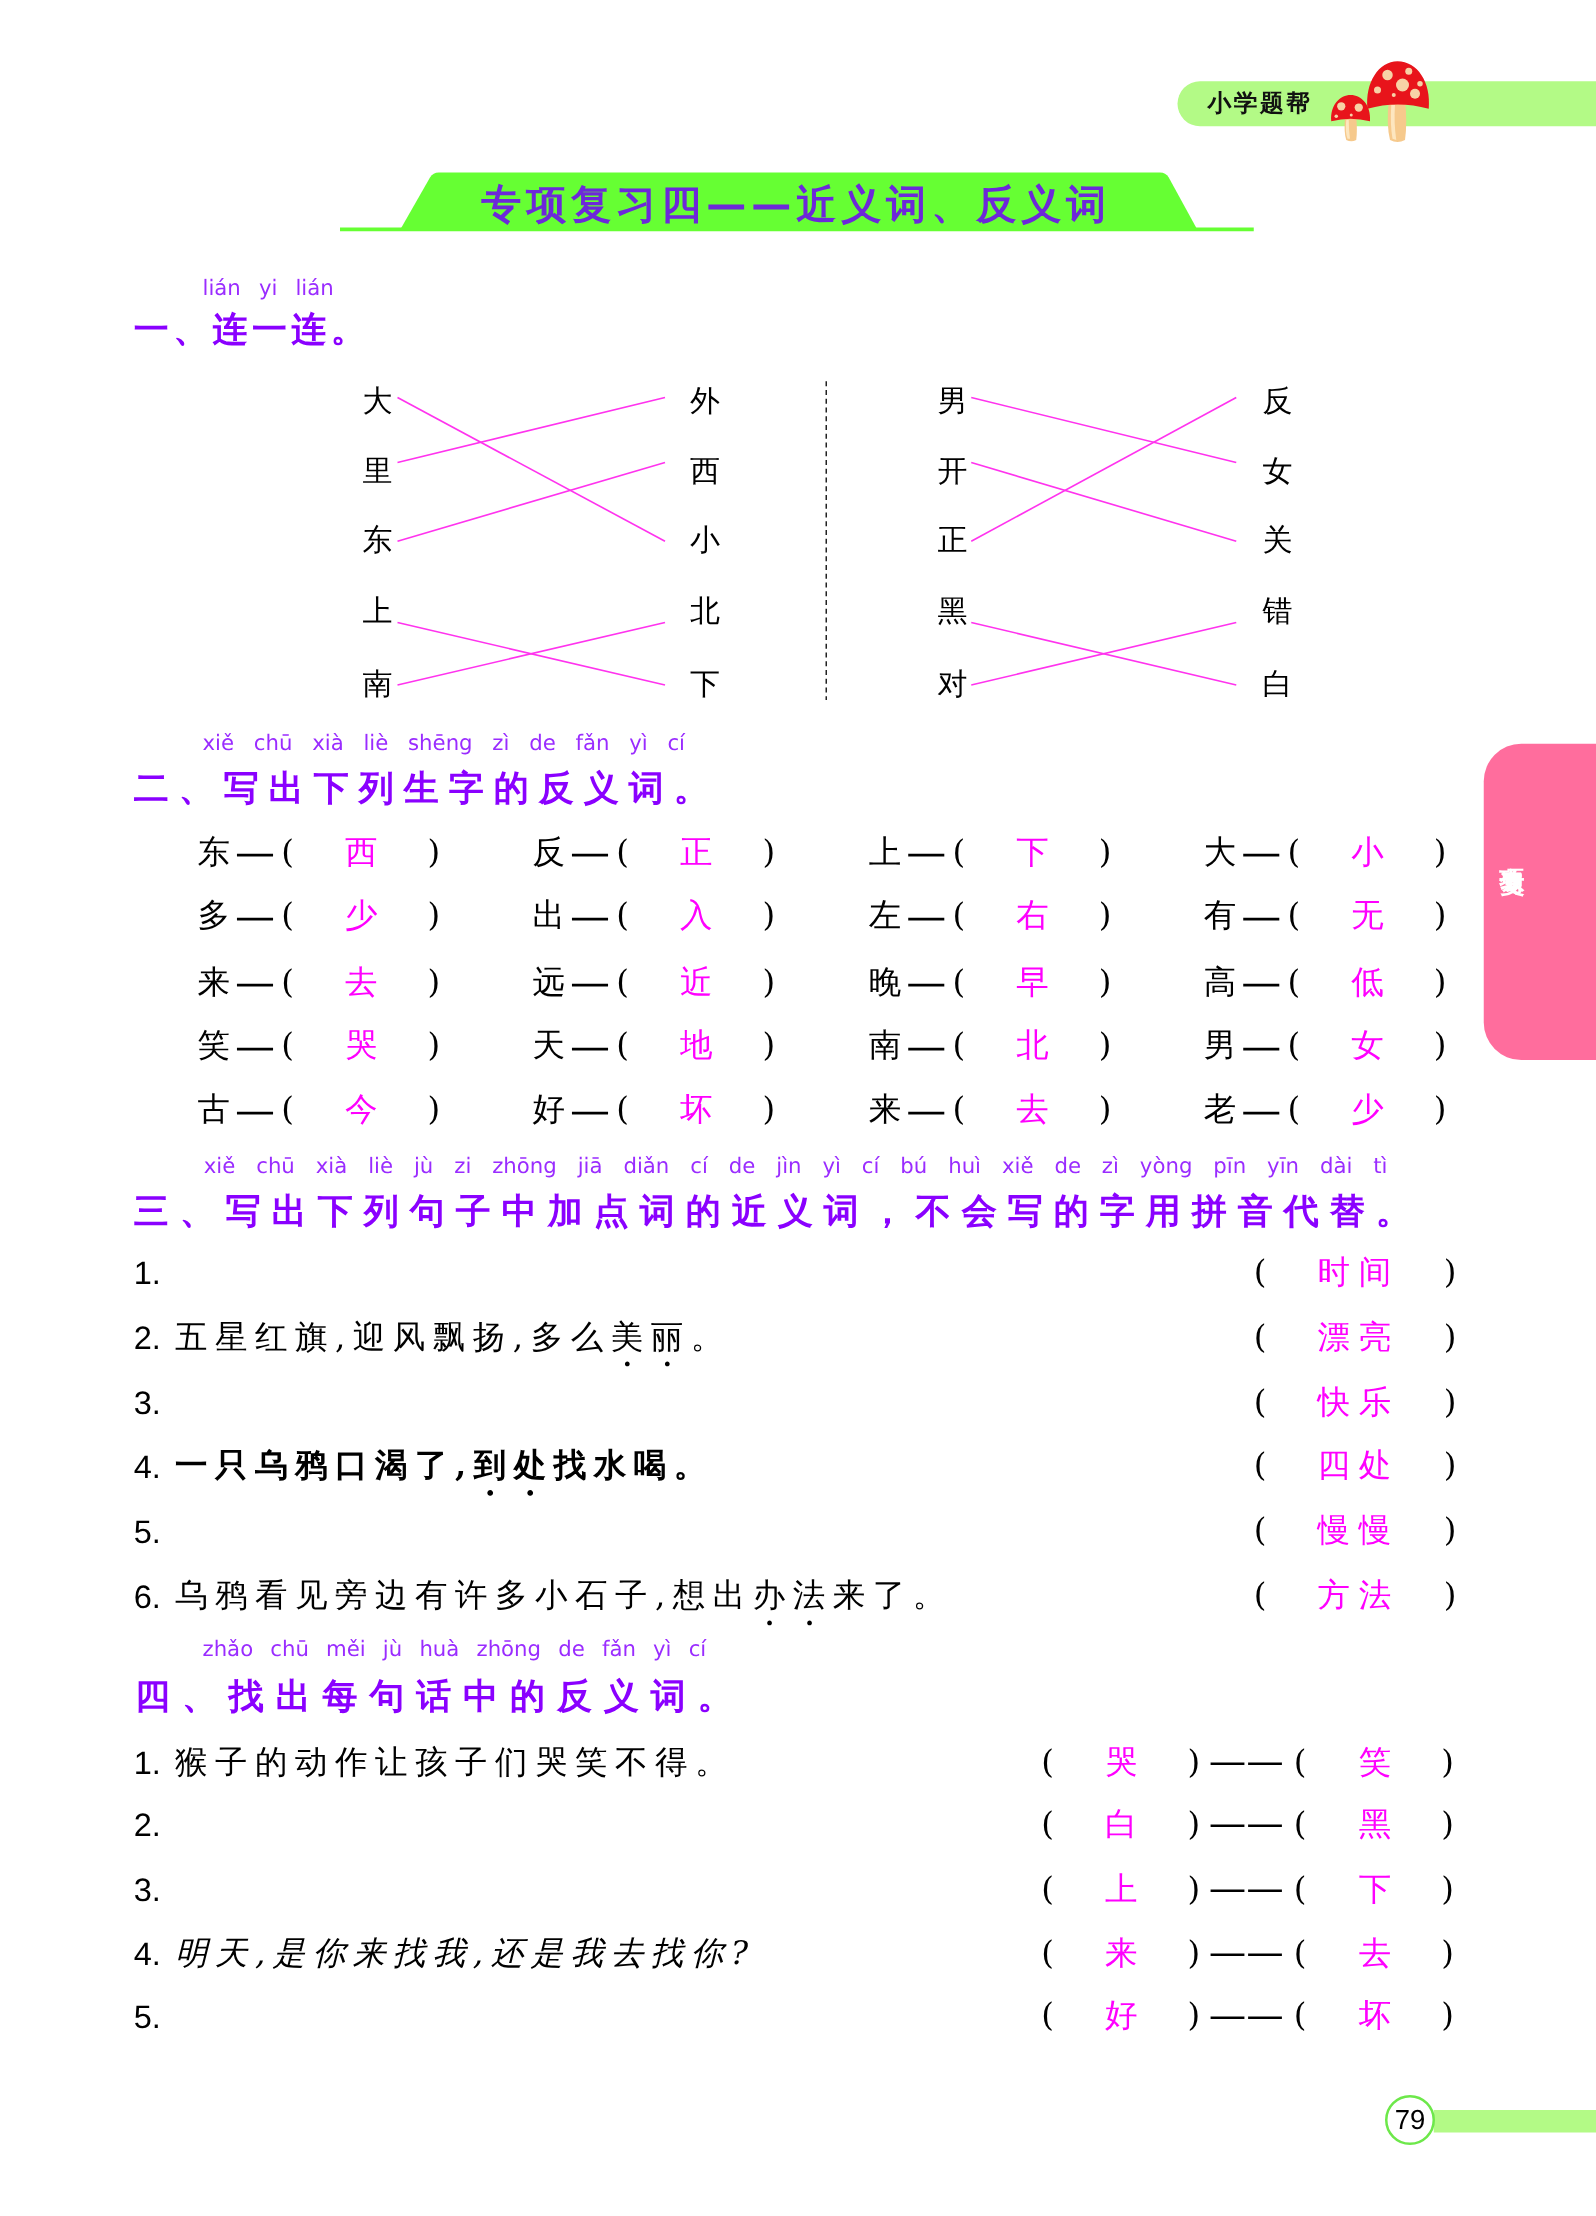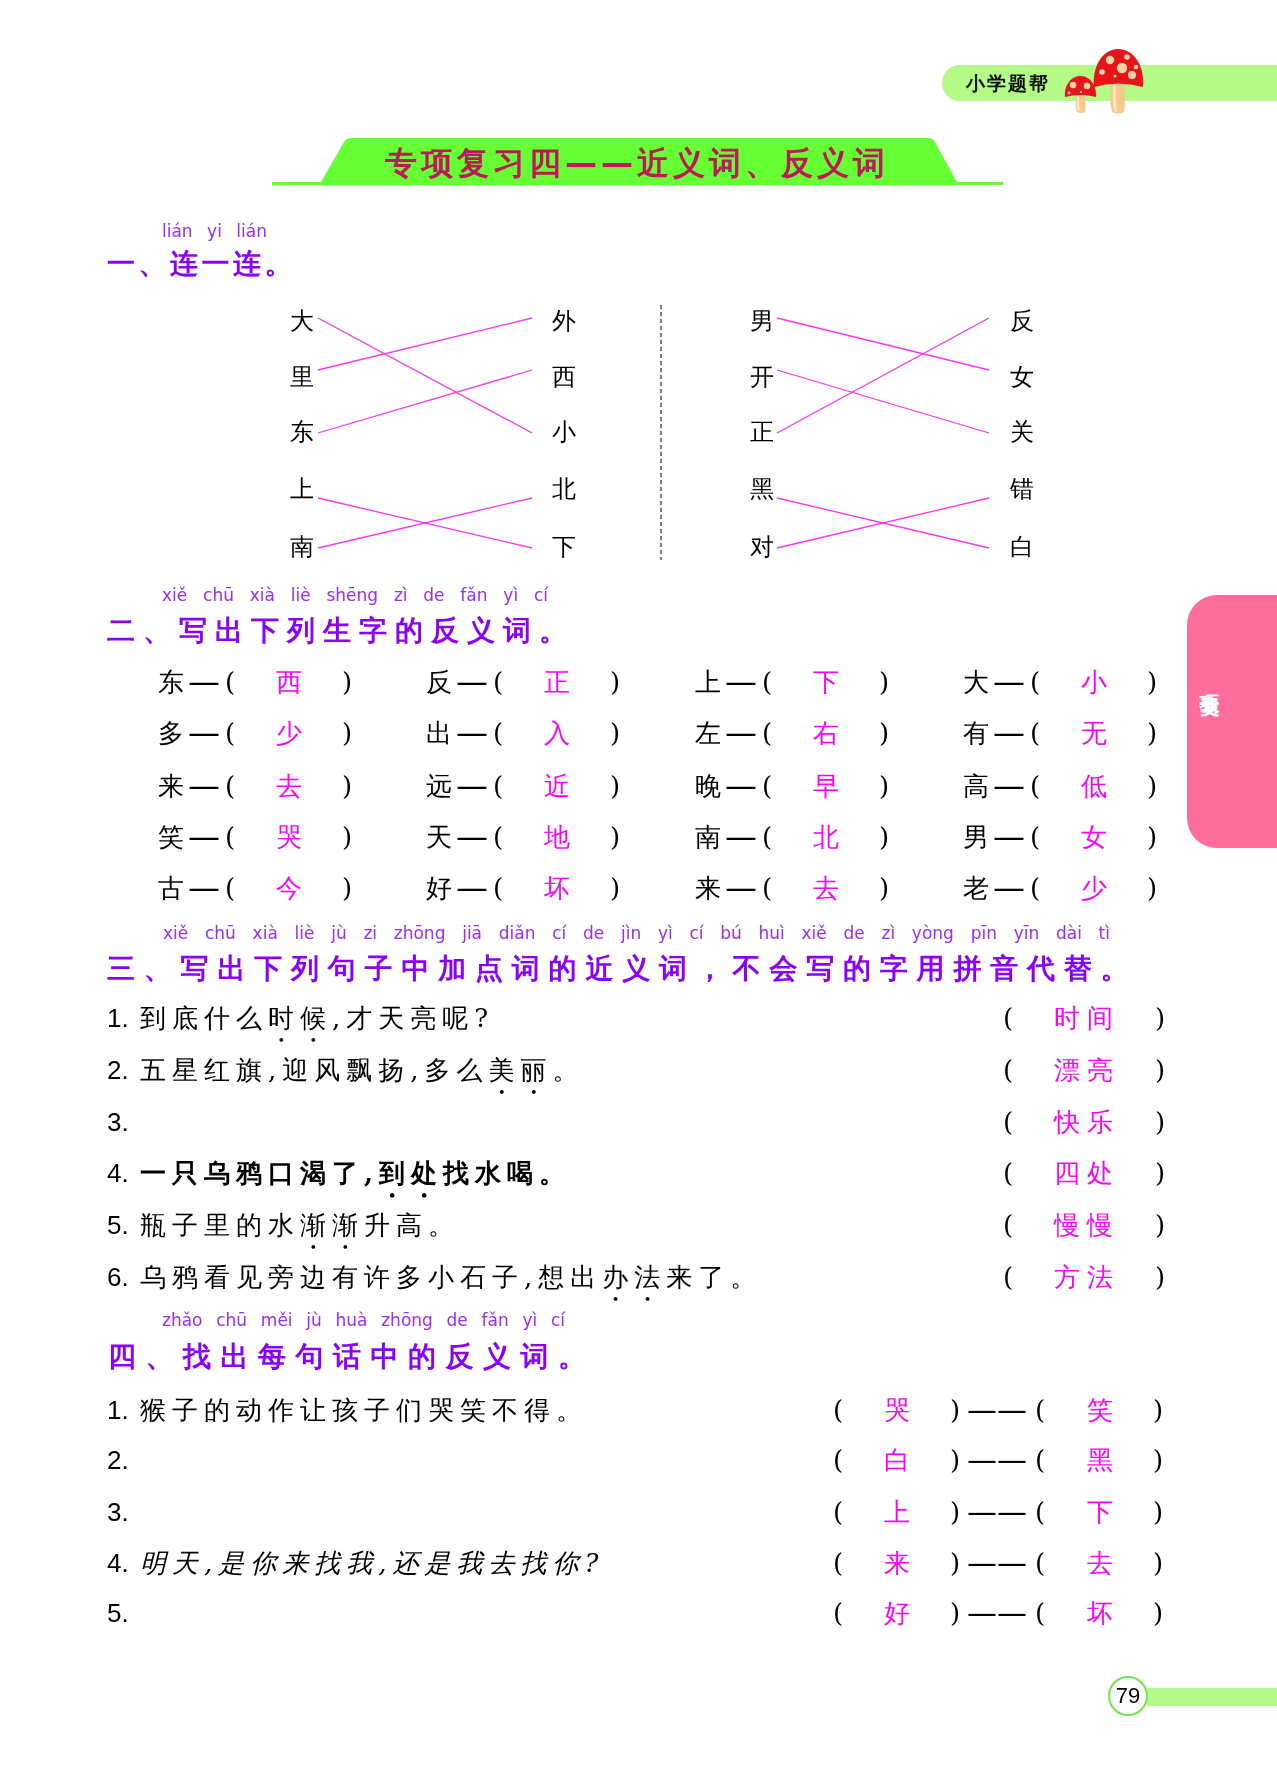--- a/index.html
+++ b/index.html
@@ -9,21 +9,21 @@
 html,body{margin:0;padding:0;background:#fff;}
 body{position:relative;width:1277px;height:1773px;overflow:hidden;font-family:"DejaVu Serif",serif;color:var(--text);}
 .abs{position:absolute;white-space:nowrap;}
 .layer{position:absolute;left:0;top:0;width:0;height:0;overflow:visible;}
 
 .brand-pill{left:942px;top:65px;width:335px;height:36px;border-radius:18px 0 0 18px;background:var(--brand-pill);}
 .brand-text{left:966px;top:71px;font:bold 19px/24px "DejaVu Sans",sans-serif;letter-spacing:2px;color:#111;}
 .mushrooms{left:1055px;top:40px;width:100px;height:80px;}
 
 .title-svg{left:260px;top:130px;width:760px;height:60px;}
-.title-text{left:385px;top:145px;font:bold 32px/36px "DejaVu Sans",sans-serif;letter-spacing:4px;color:#be185d;}
+.title-text{left:385px;top:145px;font:bold 32px/36px "DejaVu Sans",sans-serif;letter-spacing:4px;color:#6d28d9;}
 
 .side-tab{left:1187px;top:595px;width:90px;height:253px;border-radius:30px 0 0 30px;background:var(--side-tab);}
 .side-tab-text{left:1199px;top:677px;writing-mode:vertical-rl;text-orientation:upright;font:bold 20px/22px "DejaVu Sans",sans-serif;letter-spacing:2px;color:#fff;}
 
 .pinyin{font:17px/20px "DejaVu Sans",sans-serif;color:var(--pinyin);white-space:normal;text-align:justify;text-align-last:justify;}
 .heading{font:bold 28px/32px "DejaVu Sans",sans-serif;color:var(--heading);}
 
 .mchar{font-size:24px;line-height:30px;width:26px;text-align:center;}
 .mline{stroke:var(--match-line);stroke-width:1.3;}
 
@@ -263,21 +263,20 @@
       <span class="ans" style="left: 118px;">少</span>
       <span class="paren" style="left: 181px;">)</span>
     </div>
   </div>
 
 <div class="layer" id="s3">
   <span class="abs pinyin" style="left:163px;top:923px;width:947px;">xiě chū xià liè jù zi zhōng jiā diǎn cí de jìn yì cí bú huì xiě de zì yòng pīn yīn dài tì</span>
   <span class="abs heading" style="left:107px;top:953px;letter-spacing:8.8px;">三、写出下列句子中加点词的近义词，不会写的字用拼音代替。</span>
 <div class="row" style="left: 0px; top: 1002px; width: 1277px;">
       <span class="abs num" style="left: 107px; top: 0px;">1.</span>
-      <span class="abs sentence" style="left: 140px; top: 0px;"><span>到底什么</span><span class="dotted">时候</span><span>,才天亮呢?</span></span>
       <span class="abs paren" style="left: 1000px; top: 0px;">(</span>
       <span class="abs ans2" style="left: 1054px; top: 0px;">时间</span>
       <span class="abs paren" style="left: 1152px; top: 0px;">)</span>
     </div>
     <div class="row" style="left: 0px; top: 1054px; width: 1277px;">
       <span class="abs num" style="left: 107px; top: 0px;">2.</span>
       <span class="abs sentence" style="left: 140px; top: 0px; text-align: right;"><span>五星红旗,迎风飘扬,多么</span><span class="dotted">美丽</span><span>。</span></span>
       <span class="abs paren" style="left: 1000px; top: 0px;">(</span>
       <span class="abs ans2" style="left: 1054px; top: 0px;">漂亮</span>
       <span class="abs paren" style="left: 1152px; top: 0px;">)</span>
@@ -290,21 +289,20 @@
     </div>
     <div class="row" style="left: 0px; top: 1157px; width: 1277px;">
       <span class="abs num" style="left: 107px; top: 0px;">4.</span>
       <span class="abs sentence" style="left: 140px; top: 0px; font-weight: bold;"><span>一只乌鸦口渴了,</span><span class="dotted">到处</span><span>找水喝。</span></span>
       <span class="abs paren" style="left: 1000px; top: 0px;">(</span>
       <span class="abs ans2" style="left: 1054px; top: 0px;">四处</span>
       <span class="abs paren" style="left: 1152px; top: 0px;">)</span>
     </div>
     <div class="row" style="left: 0px; top: 1209px; width: 1277px;">
       <span class="abs num" style="left: 107px; top: 0px;">5.</span>
-      <span class="abs sentence" style="left: 140px; top: 0px;"><span>瓶子里的水</span><span class="dotted">渐渐</span><span>升高。</span></span>
       <span class="abs paren" style="left: 1000px; top: 0px;">(</span>
       <span class="abs ans2" style="left: 1054px; top: 0px;">慢慢</span>
       <span class="abs paren" style="left: 1152px; top: 0px;">)</span>
     </div>
     <div class="row" style="left: 0px; top: 1261px; width: 1277px;">
       <span class="abs num" style="left: 107px; top: 0px;">6.</span>
       <span class="abs sentence" style="left: 140px; top: 0px;"><span>乌鸦看见旁边有许多小石子,想出</span><span class="dotted">办法</span><span>来了。</span></span>
       <span class="abs paren" style="left: 1000px; top: 0px;">(</span>
       <span class="abs ans2" style="left: 1054px; top: 0px;">方法</span>
       <span class="abs paren" style="left: 1152px; top: 0px;">)</span>

